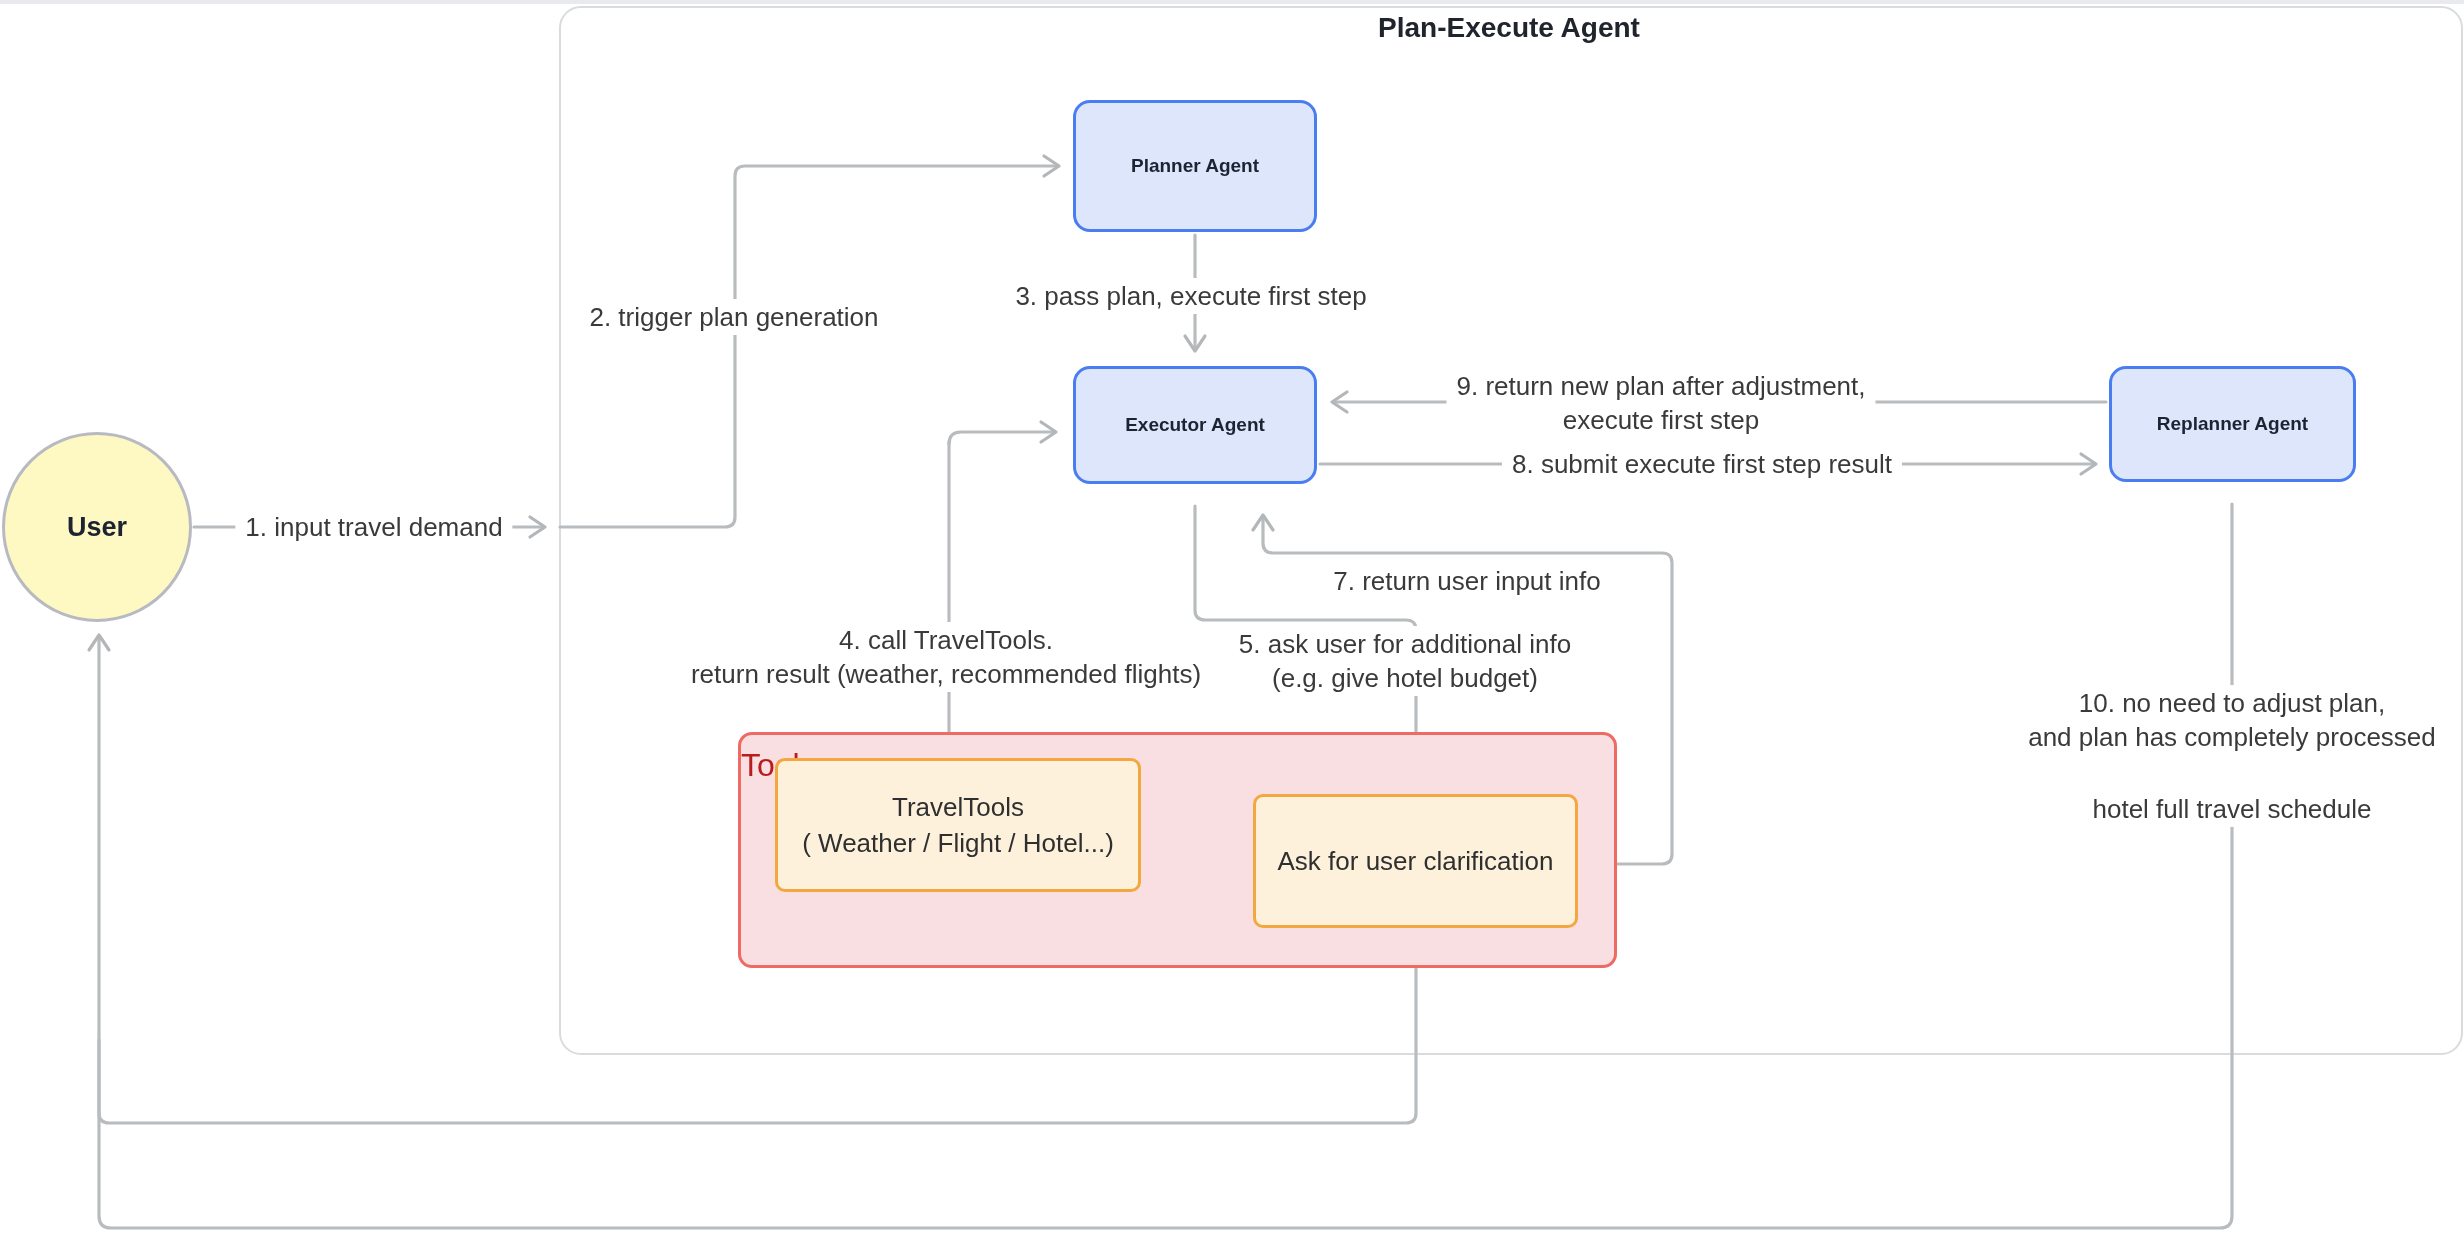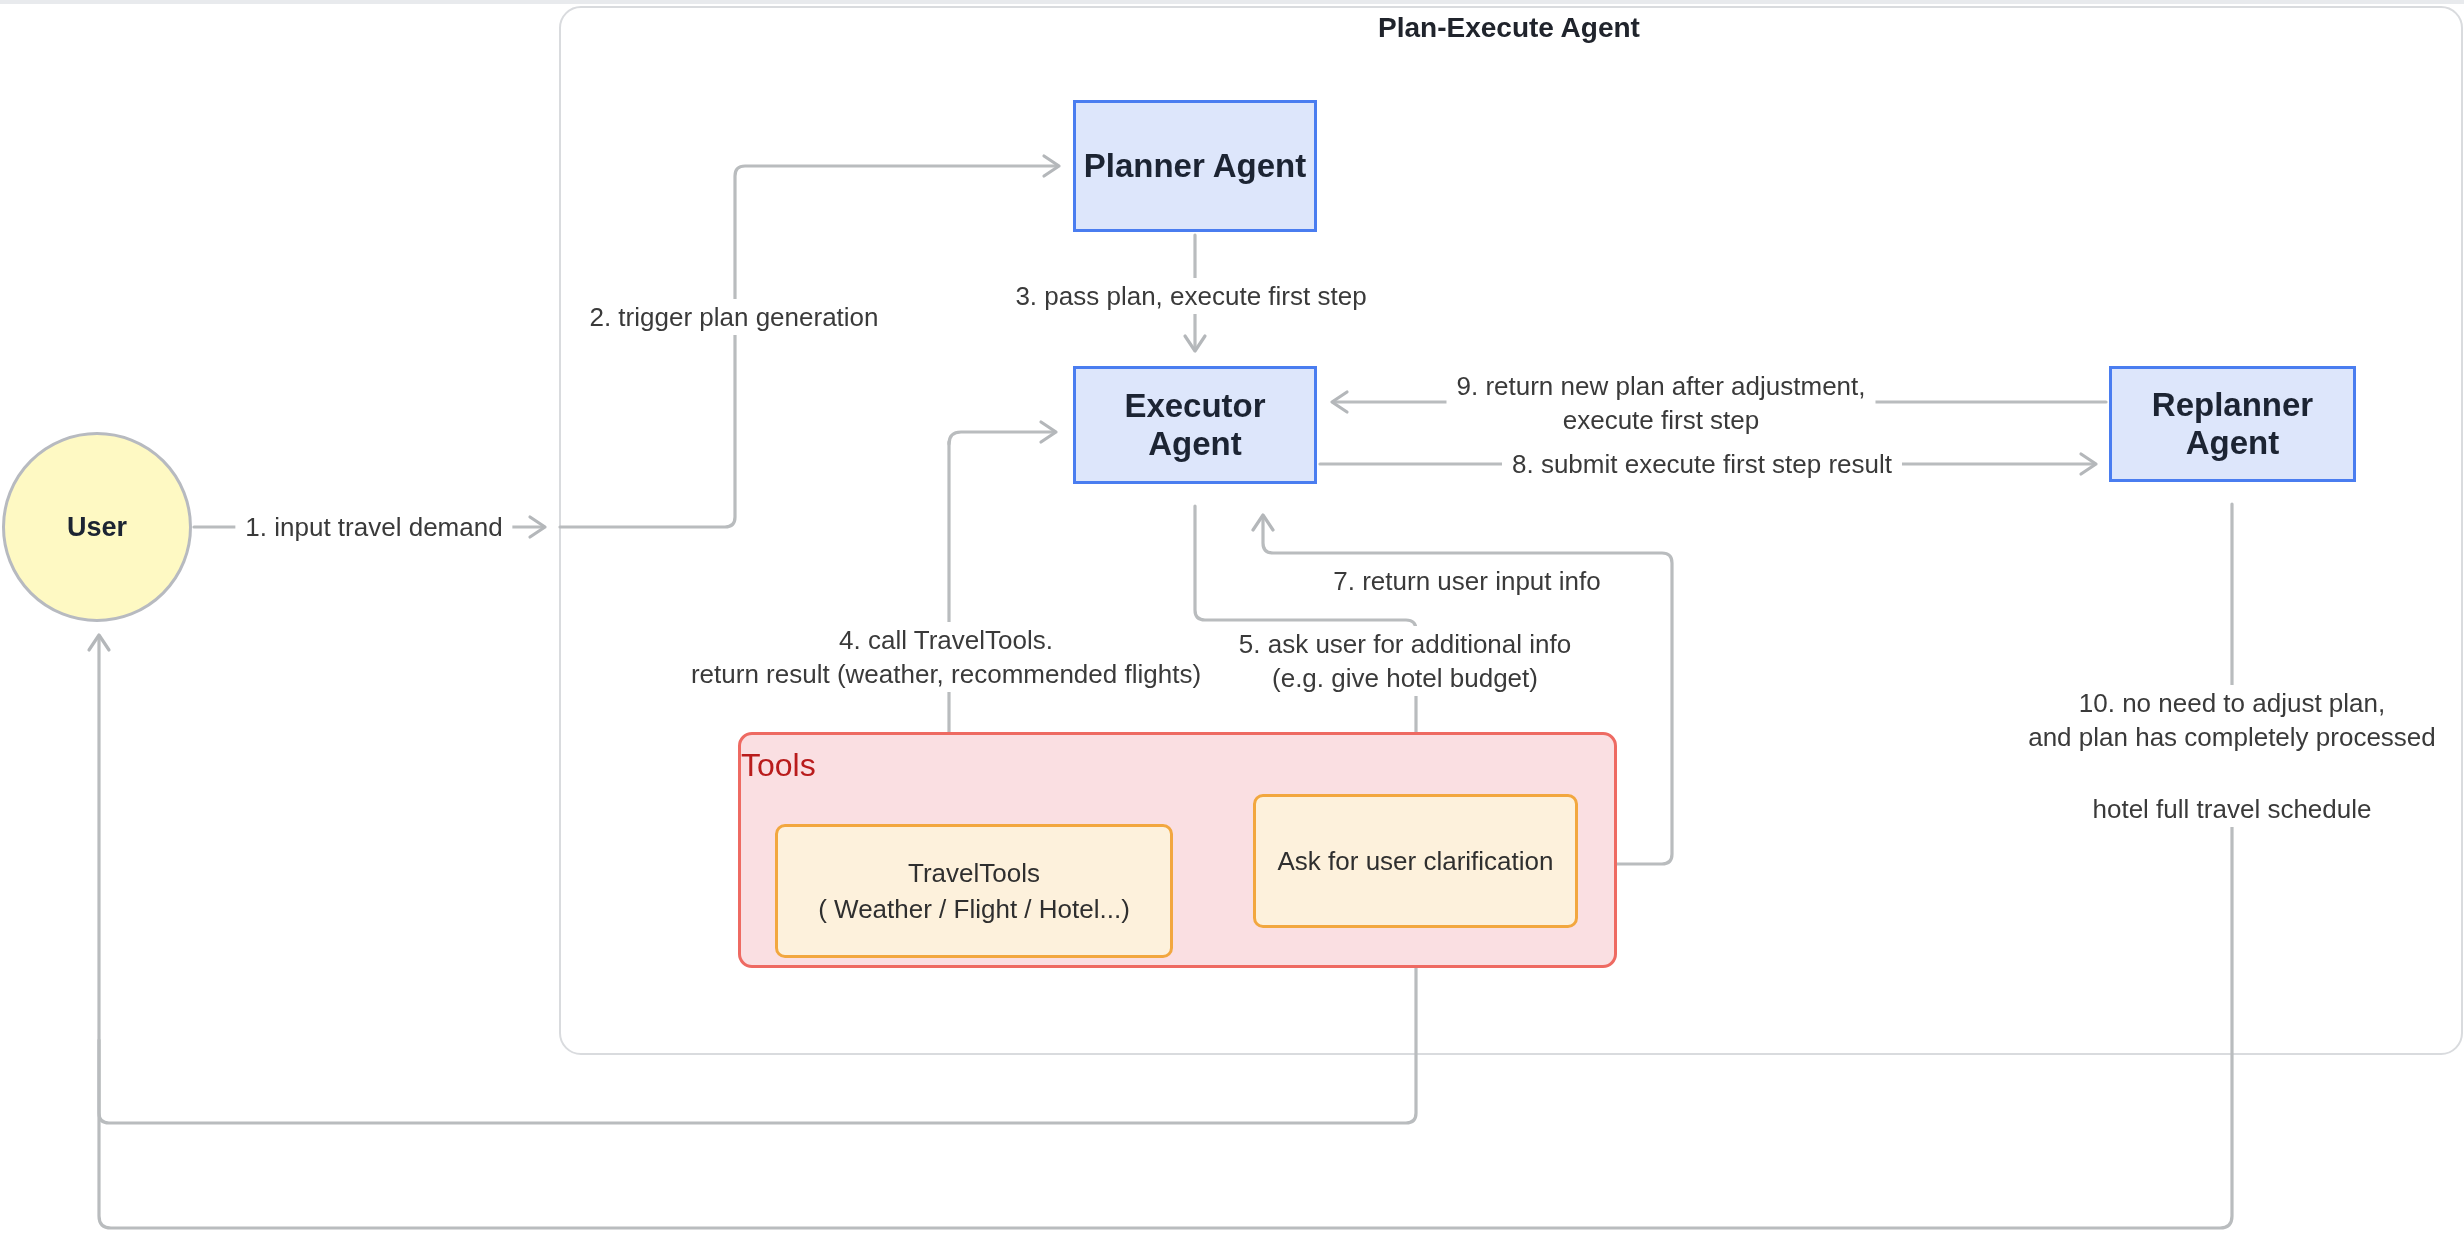--- a/index.html
+++ b/index.html
@@ -17,22 +17,22 @@
   }
   .diagram-title{
     position:absolute;left:559px;top:12px;width:1900px;text-align:center;
     font-size:28px;font-weight:bold;color:#20242c;z-index:3;
   }
   .node{
     position:absolute;display:flex;align-items:center;justify-content:center;
     text-align:center;z-index:4;box-sizing:border-box;
   }
   .agent{
-    background:#dde6fb;border:3px solid #4a7df0;border-radius:0;
-    font-size:33px;font-weight:bold;color:#1c2433;
+    background:#dde6fb;border:3px solid #4a7df0;border-radius:17px;
+    font-size:19px;font-weight:bold;color:#1c2433;
   }
   .planner{left:1073px;top:100px;width:244px;height:132px;}
   .executor{left:1073px;top:366px;width:244px;height:118px;}
   .replanner{left:2109px;top:366px;width:247px;height:116px;}
   .user-circle{
     left:2px;top:432px;width:190px;height:190px;border-radius:50%;
     background:#fef9c3;border:3px solid #b7bac0;
     font-size:27px;font-weight:bold;color:#1c2433;
   }
   .tools-group{
@@ -41,21 +41,21 @@
     z-index:2;box-sizing:border-box;
   }
   .tools-title{
     position:absolute;left:0;top:12px;width:100%;text-align:left;
     font-size:32px;color:#b91c1c;
   }
   .tool-box{
     background:#fdf1dc;border:3px solid #f2a73f;border-radius:10px;
     font-size:26px;color:#2f2f2f;line-height:36px;flex-direction:column;
   }
-  .travel-tools{left:775px;top:824px;width:398px;height:134px;}
+  .travel-tools{left:775px;top:758px;width:366px;height:134px;}
   .ask-clarification{left:1253px;top:794px;width:325px;height:134px;}
   .edge-label{
     position:absolute;transform:translate(-50%,-50%);white-space:nowrap;
     background:#ffffff;padding:1px 10px;font-size:26px;line-height:34px;
     color:#3a3a3a;text-align:center;z-index:3;
   }
   .edge-label .spacer{height:38px;}
 </style>
 </head>
 <body>

